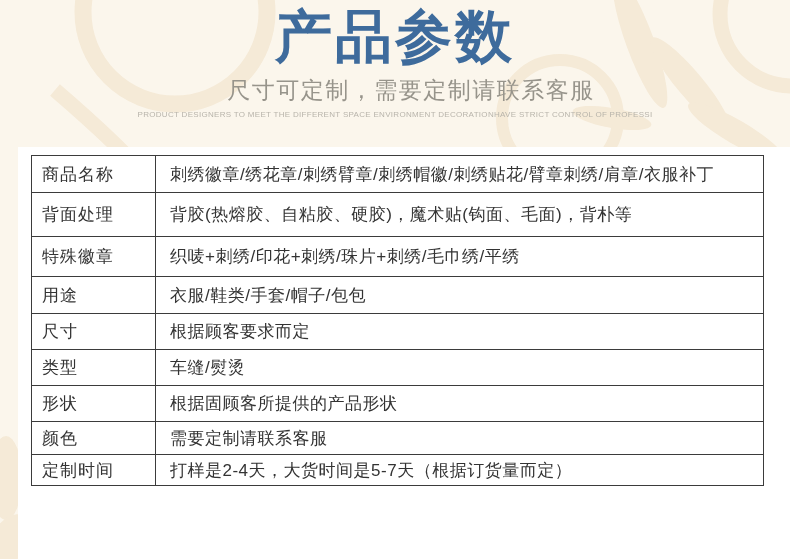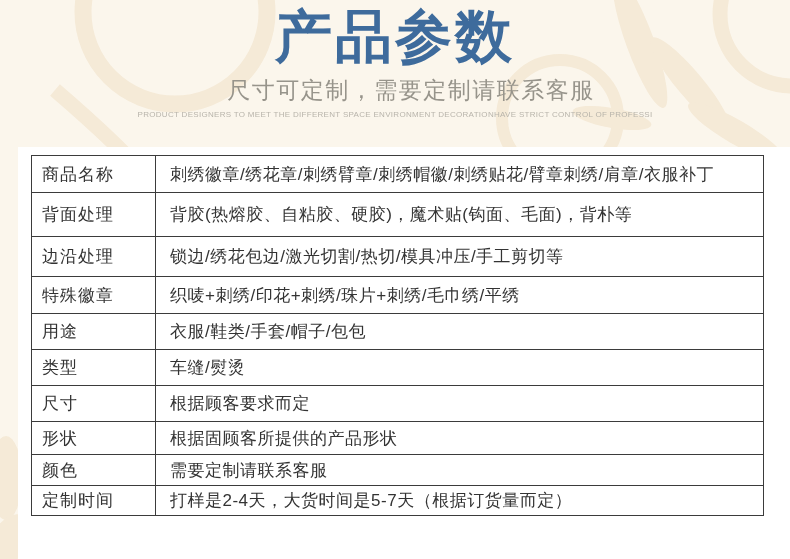--- a/index.html
+++ b/index.html
@@ -119,38 +119,34 @@
       <tbody>
         <tr>
           <td class="label">商品名称</td>
           <td class="value">刺绣徽章/绣花章/刺绣臂章/刺绣帽徽/刺绣贴花/臂章刺绣/肩章/衣服补丁</td>
         </tr>
         <tr>
           <td class="label">背面处理</td>
           <td class="value">背胶(热熔胶、自粘胶、硬胶)，魔术贴(钩面、毛面)，背朴等</td>
         </tr>
         <tr>
-          <td class="label">边沿处理</td>
-          <td class="value">锁边/绣花包边/激光切割/热切/模具冲压/手工剪切等</td>
-        </tr>
-        <tr>
           <td class="label">特殊徽章</td>
           <td class="value">织唛+刺绣/印花+刺绣/珠片+刺绣/毛巾绣/平绣</td>
         </tr>
         <tr>
           <td class="label">用途</td>
           <td class="value">衣服/鞋类/手套/帽子/包包</td>
         </tr>
         <tr>
+          <td class="label">尺寸</td>
+          <td class="value">根据顾客要求而定</td>
+        </tr>
+        <tr>
           <td class="label">类型</td>
           <td class="value">车缝/熨烫</td>
-        </tr>
-        <tr>
-          <td class="label">尺寸</td>
-          <td class="value">根据顾客要求而定</td>
         </tr>
         <tr>
           <td class="label">形状</td>
           <td class="value">根据固顾客所提供的产品形状</td>
         </tr>
         <tr>
           <td class="label">颜色</td>
           <td class="value">需要定制请联系客服</td>
         </tr>
         <tr>

